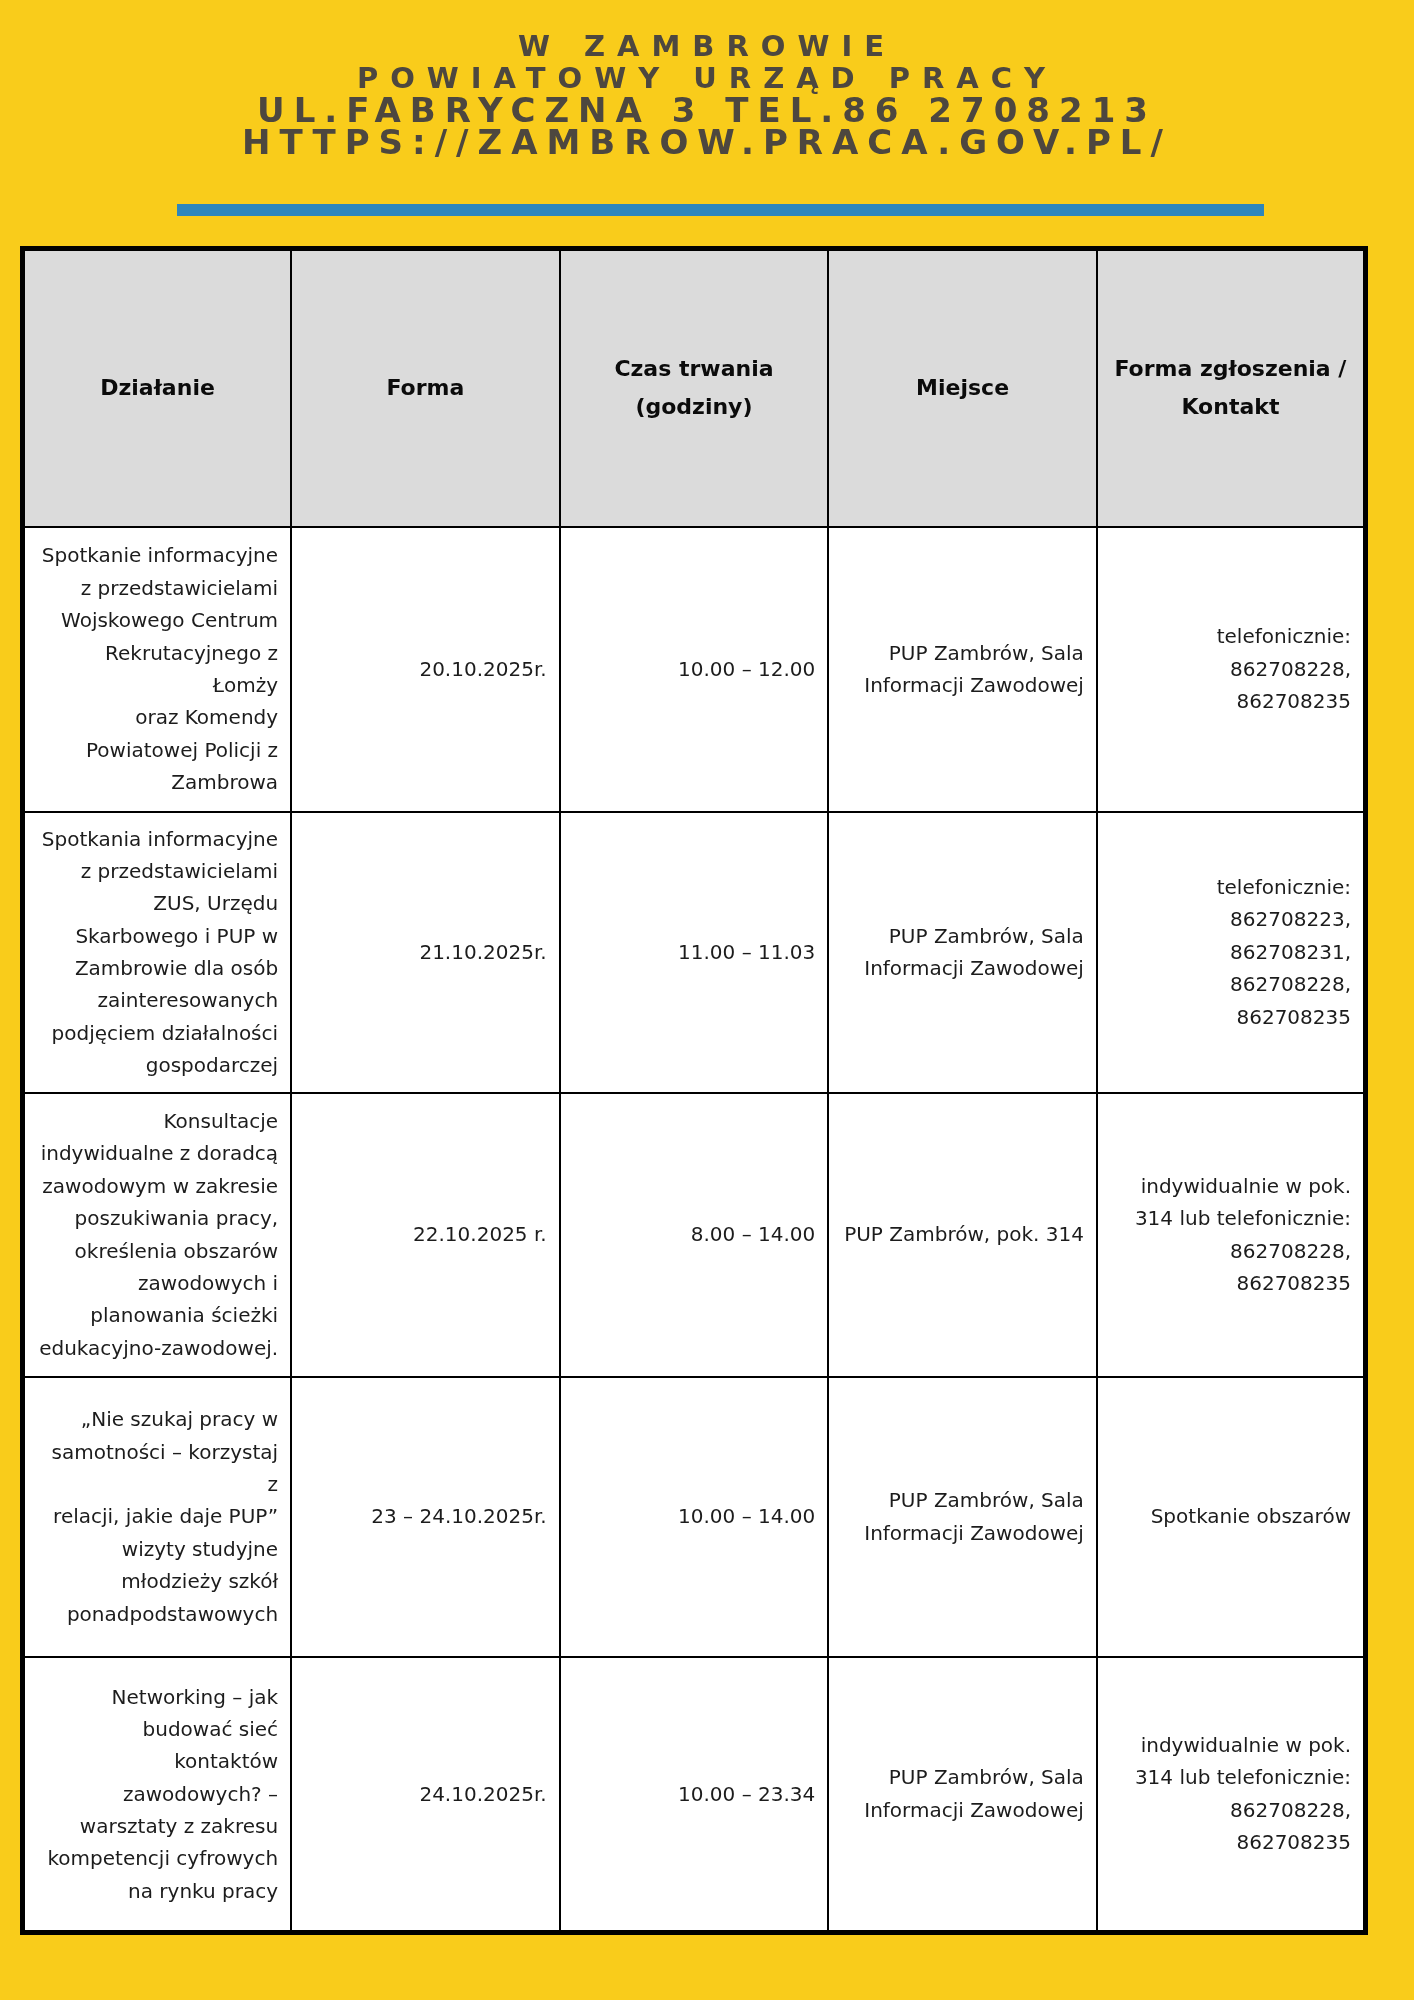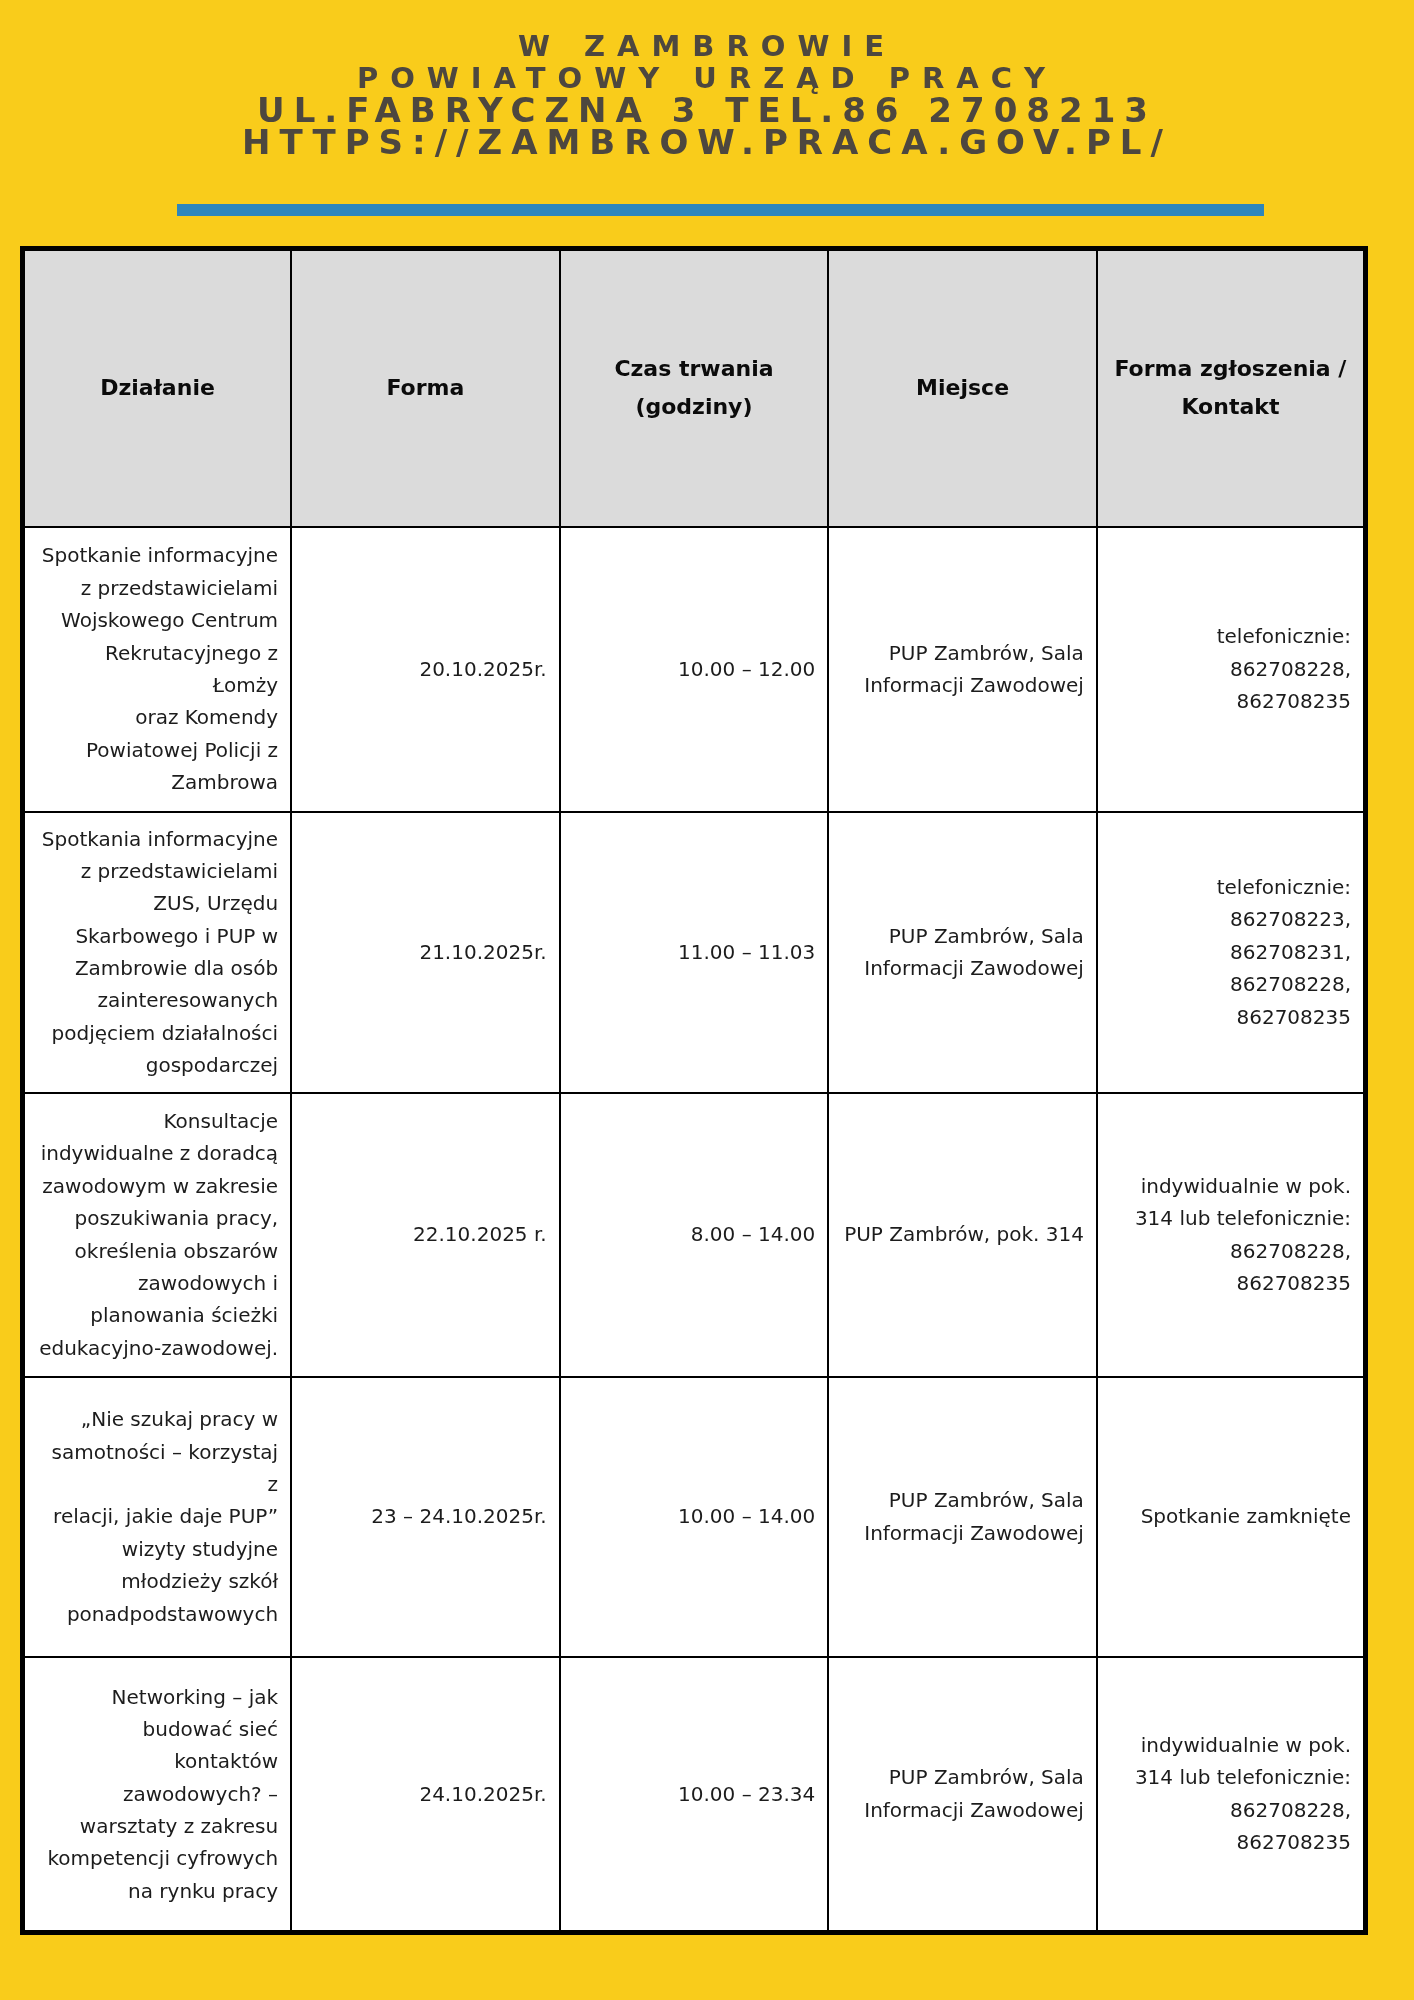--- a/index.html
+++ b/index.html
@@ -168,21 +168,21 @@
       <td>„Nie szukaj pracy w
 samotności – korzystaj z
 relacji, jakie daje PUP”
 wizyty studyjne
 młodzieży szkół
 ponadpodstawowych</td>
       <td>23 – 24.10.2025r.</td>
       <td>10.00 – 14.00</td>
       <td>PUP Zambrów, Sala
 Informacji Zawodowej</td>
-      <td>Spotkanie zamknięte</td>
+      <td>Spotkanie obszarów</td>
     </tr>
     <tr class="r4">
       <td>Networking – jak
 budować sieć
 kontaktów
 zawodowych? –
 warsztaty z zakresu
 kompetencji cyfrowych
 na rynku pracy</td>
       <td>24.10.2025r.</td>

